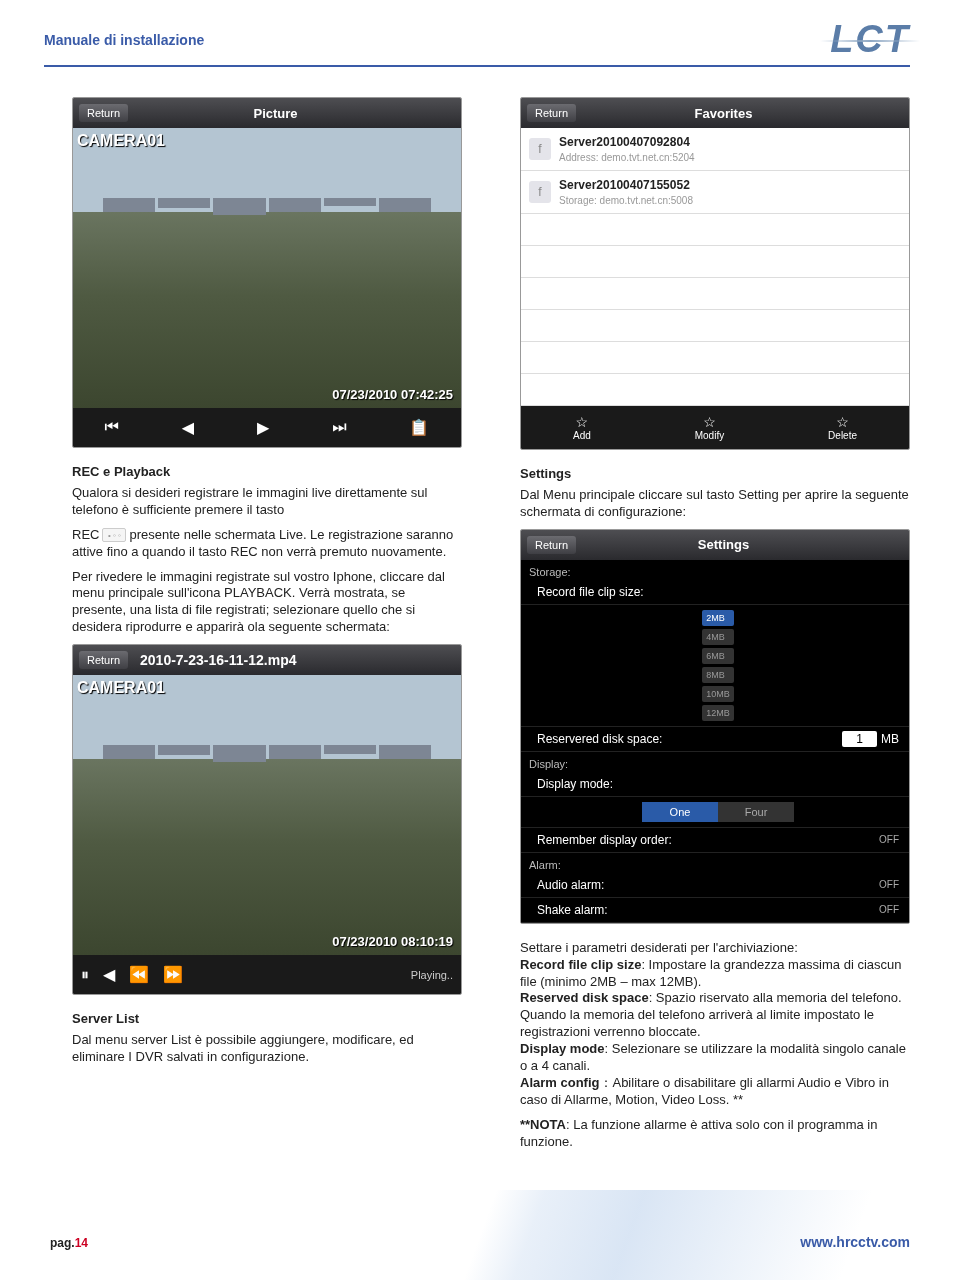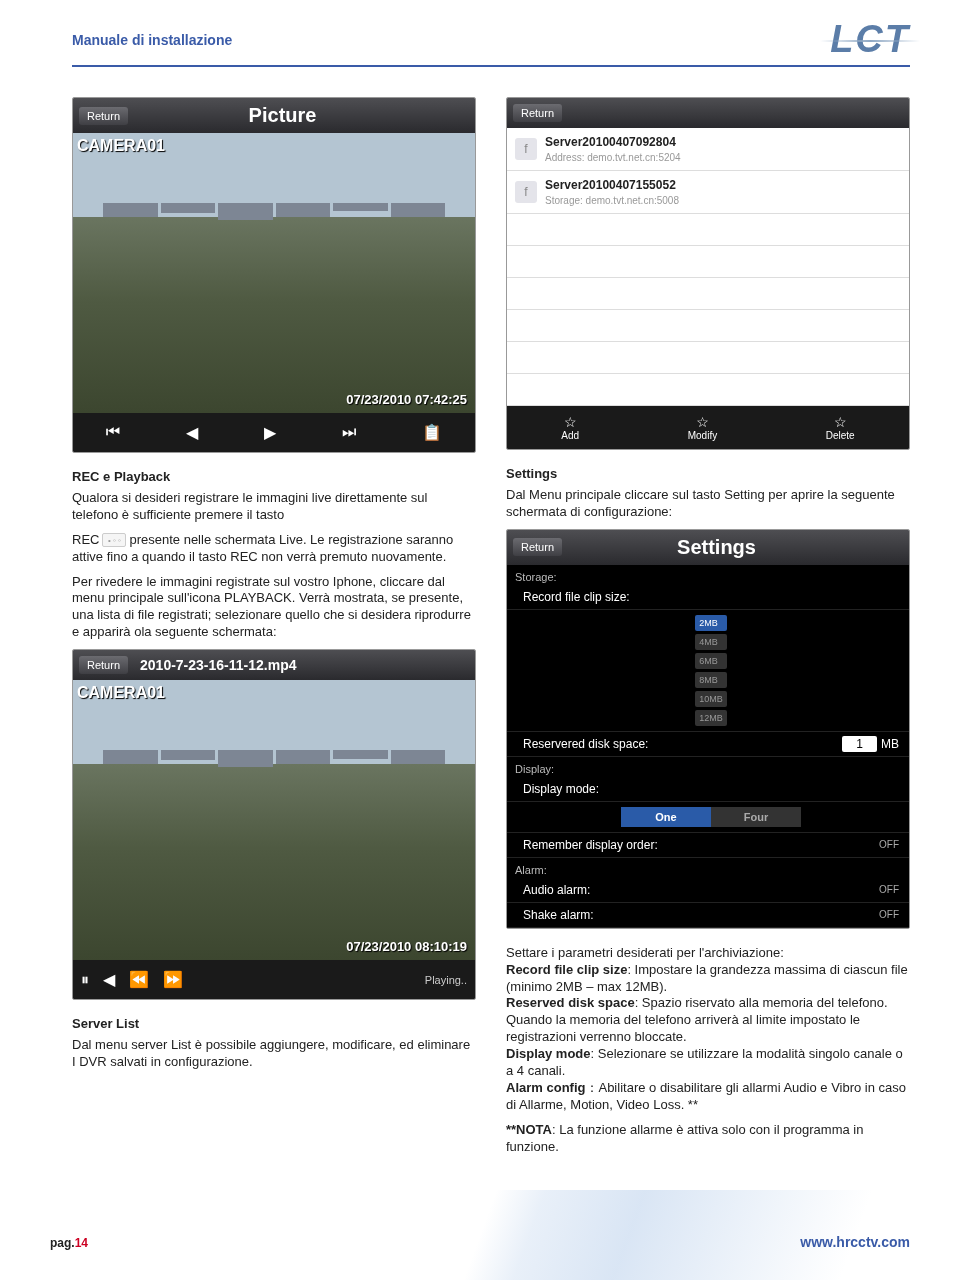--- a/index.html
+++ b/index.html
@@ -1,28 +1,28 @@
 <!DOCTYPE html>
 <html><head>
 <meta charset="utf-8">
 <style>
   * { margin: 0; padding: 0; box-sizing: border-box; }
   body { font-family: Arial, sans-serif; font-size: 13px; color: #222; background: #fff; width: 960px; }
-  .page { padding: 18px 50px 0 72px; position: relative; min-height: 1280px; border-radius: 9px; }
+  .page { padding: 18px 50px 0 44px; position: relative; min-height: 1280px; border-radius: 9px; }
   .header { display: flex; align-items: center; justify-content: space-between; padding-bottom: 4px; }
   .header-title { color: #3a5ba8; font-weight: bold; font-size: 14px; }
   .header-logo { font-style: italic; font-weight: bold; color: #5b7da8; font-size: 38px; letter-spacing: 2px; position: relative; }
   .header-logo::after { content: ""; position: absolute; left: -10px; right: -10px; top: 50%; height: 2px; background: linear-gradient(to right, transparent, #8fa8c4, transparent); }
   .divider { height: 2px; background: #3a5ba8; margin-bottom: 30px; }
   .columns { display: flex; gap: 30px; }
-  .col { flex: 1; }
+  .col { flex: 1; margin-left: 28px; }
   .phone-shot { border: 1px solid #999; margin-bottom: 16px; background: #fafafa; overflow: hidden; border-radius: 2px; }
   .shot-topbar { background: linear-gradient(#4e4e52,#2a2a2e); color: #fff; display: flex; align-items: center; padding: 6px; font-size: 12px; }
   .shot-return { background: linear-gradient(#6b6b70,#3f3f44); color: #fff; padding: 3px 8px; border-radius: 3px; font-size: 11px; margin-right: 8px; }
-  .shot-title { flex: 1; text-align: center; font-weight: bold; font-size: 20px; margin-left: -40px; }
+  .shot-title { flex: 1; text-align: center; font-weight: bold; font-size: 13px; margin-left: -40px; }
   .shot-title-left { flex: 1; font-weight: bold; font-size: 14px; margin-left: 4px; }
   .camera-img { position: relative; height: 280px; background: linear-gradient(to bottom, #b4c5d2 0%, #b4c5d2 30%, #6a7560 30%, #4f5a42 60%, #3c462f 100%); }
   .camera-img-small { height: 280px; }
   .cam-label { position: absolute; top: 4px; left: 4px; color: #fff; font-weight: bold; font-size: 16px; text-shadow: 1px 1px 1px #000; }
   .cam-ts { position: absolute; bottom: 6px; right: 8px; color: #fff; font-size: 13px; font-weight: bold; text-shadow: 1px 1px 1px #000; }
   .play-controls { background: #1a1a1a; display: flex; justify-content: space-around; padding: 10px 0; }
   .pc-btn { color: #fff; font-size: 16px; }
   .play-controls-with-status { background: #1a1a1a; display: flex; align-items: center; padding: 10px 8px; gap: 14px; }
   .play-controls-with-status .status { margin-left: auto; color: #ccc; font-size: 11px; }
   .fav-list { background: #fff; }
@@ -34,21 +34,21 @@
   .fav-bottom { background: #1a1a1a; display: flex; justify-content: space-around; padding: 8px 0; }
   .fav-bottom-item { color: #fff; font-size: 10px; text-align: center; }
   .fav-bottom-item .star { font-size: 14px; display:block; }
   .settings-body { background: #000; color: #fff; font-size: 11px; }
   .set-section { color: #bbb; padding: 6px 8px 2px; font-size: 11px; }
   .set-row { display: flex; align-items: center; justify-content: space-between; padding: 5px 10px 5px 16px; border-bottom: 1px solid #222; font-size: 12px; }
   .set-row .val { color: #aaa; font-size: 10px; text-align: right; }
   .seg { display: flex; gap: 3px; flex-direction: column; }
   .seg span { background: #333; color: #999; padding: 3px 4px; border-radius: 2px; font-size: 9px; }
   .seg span.active { background: #2a5ba8; color: #fff; }
-  .seg2 { display: flex; width: 180px; font-weight: bold; }
+  .seg2 { display: flex; width: 152px; }
   .seg2 span { flex:1; text-align:center; background:#333; color:#aaa; padding:4px 0; font-size:11px; }
   .seg2 span.active { background:#2a5ba8; color:#fff; }
   h4.doc-heading { font-size: 13px; font-weight: bold; margin: 10px 0 6px; }
   p.doc-text { font-size: 13px; line-height: 1.3; margin-bottom: 8px; }
   .rec-icon { display: inline-block; width: 24px; height: 14px; background: #f5f5f5; border: 1px solid #ccc; vertical-align: middle; margin: 0 3px; border-radius: 2px; font-size: 8px; color:#999; text-align:center; line-height:14px;}
   .footer { position: absolute; bottom: 30px; left: 50px; right: 50px; display: flex; justify-content: space-between; align-items: flex-end; }
   .footer-page { font-size: 12px; font-weight: bold; }
   .footer-page .num { color: #c02; }
   .footer-url { color: #3a5ba8; font-weight: bold; font-size: 14px; }
   .swoosh { position: absolute; bottom: 0; left: 0; right: 0; height: 90px; background: linear-gradient(110deg, transparent 50%, rgba(130,170,220,0.18) 55%, rgba(130,170,220,0.30) 65%, transparent 88%); pointer-events:none; }
@@ -129,20 +129,21 @@
       </div>
 
       <h4 class="doc-heading">Server List</h4>
       <p class="doc-text">Dal menu server List è possibile aggiungere, modificare, ed eliminare I DVR salvati in configurazione.</p>
     </div>
 
     <div class="col">
       <div class="phone-shot">
         <div class="shot-topbar">
           <span class="shot-return">Return</span>
+          <span class="shot-title">Favorites</span>
         </div>
         <div class="fav-list">
           <div class="fav-row">
             <div class="fav-icon">f</div>
             <div class="fav-text"><strong>Server20100407092804</strong><br><small>Address: demo.tvt.net.cn:5204</small></div>
           </div>
           <div class="fav-row">
             <div class="fav-icon">f</div>
             <div class="fav-text"><strong>Server20100407155052</strong><br><small>Storage: demo.tvt.net.cn:5008</small></div>
           </div>

